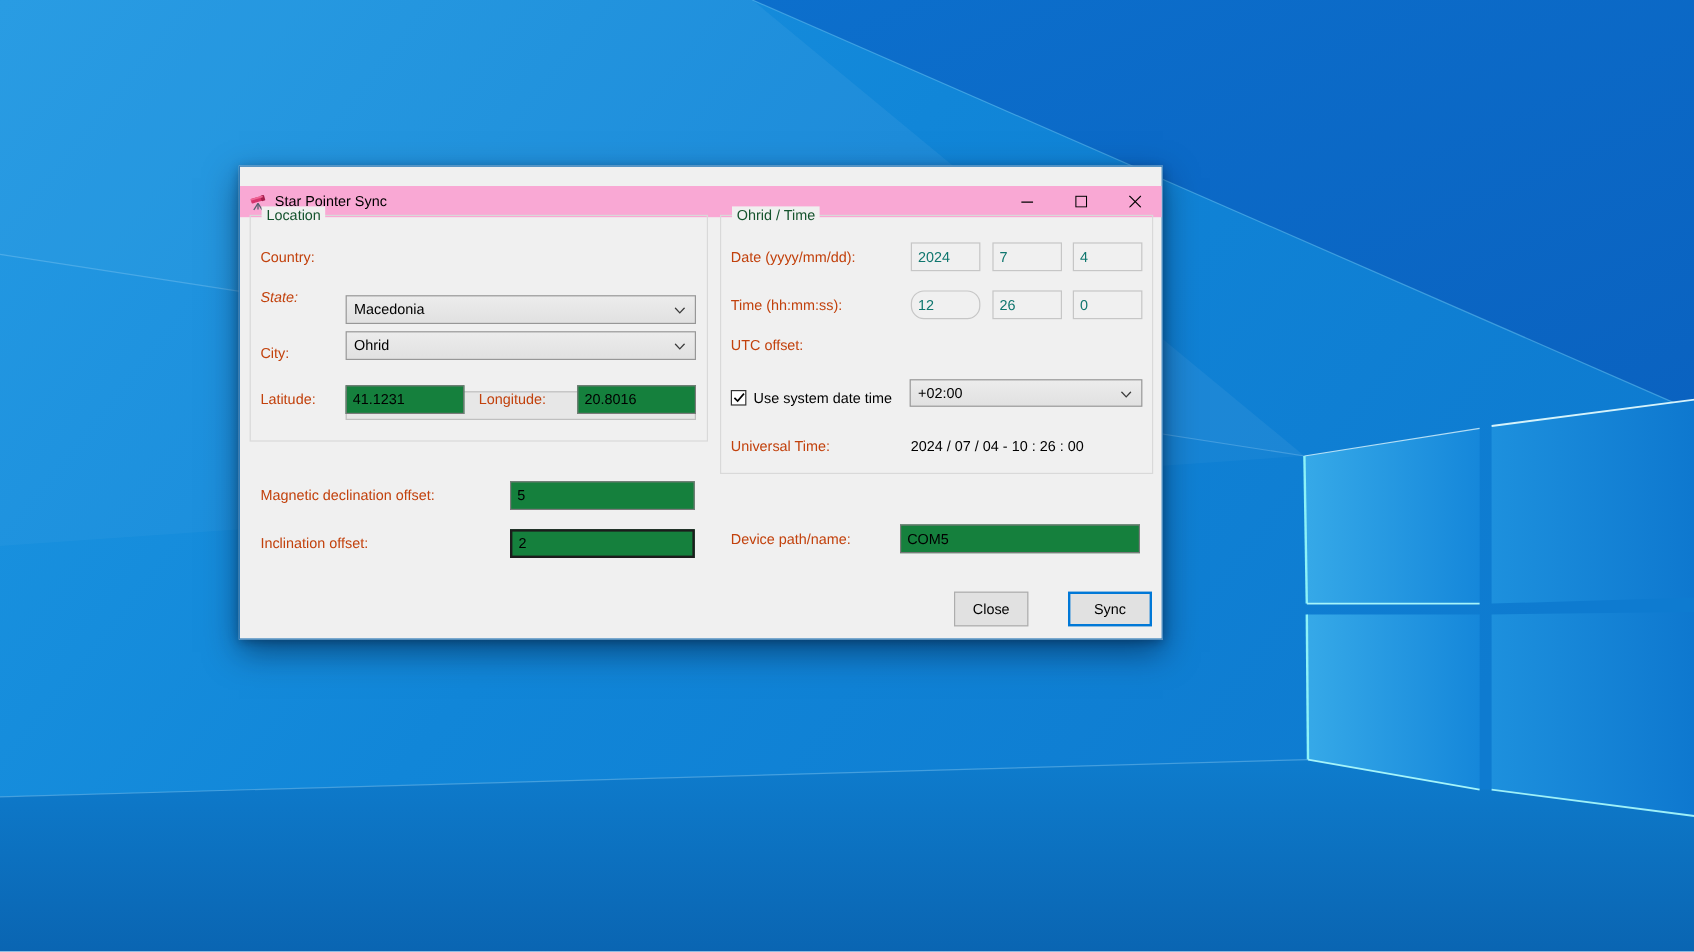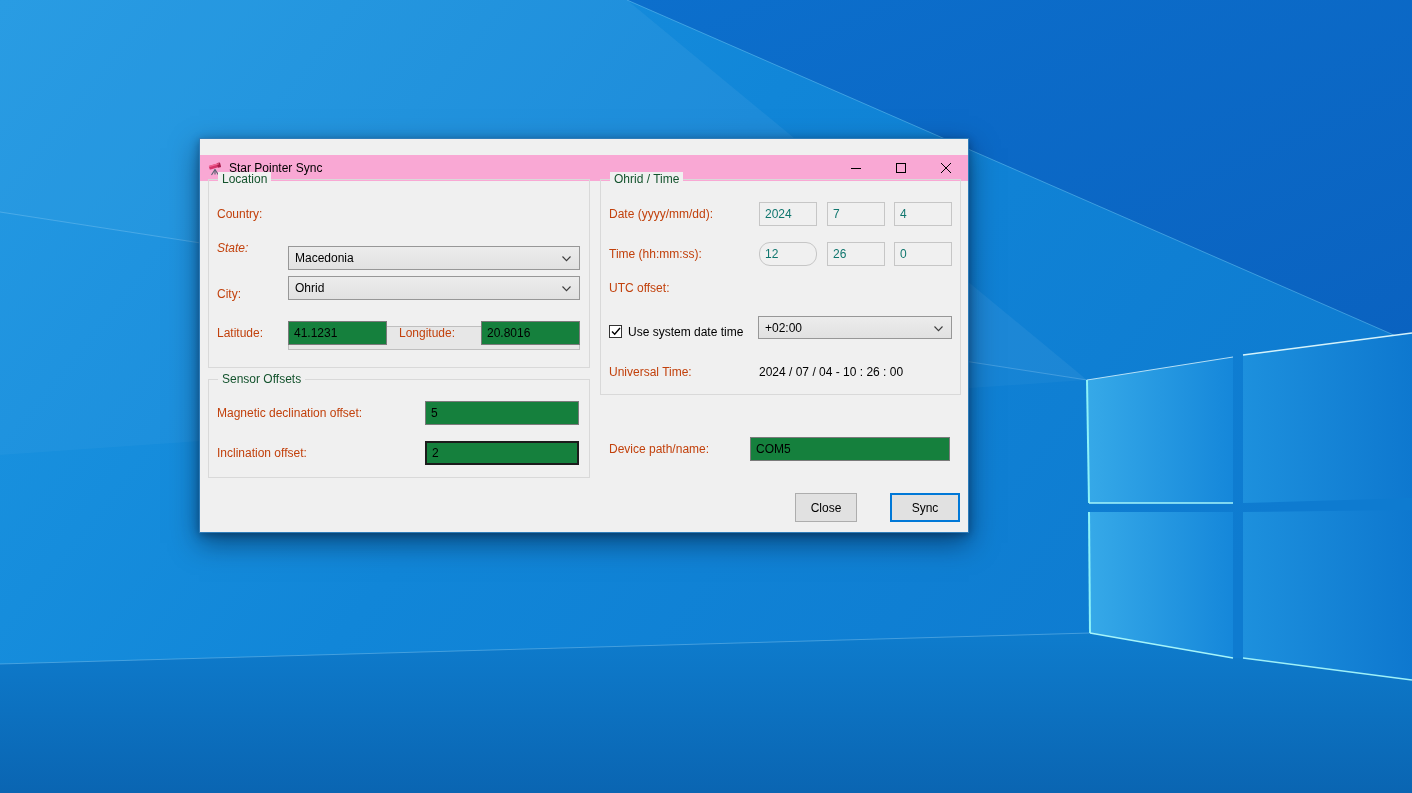--- a/index.html
+++ b/index.html
@@ -181,23 +181,20 @@
           <polyline points="0.5,0.5 4.5,4.7 8.5,0.5" fill="none" stroke="#8a8a8a" stroke-width="1.1"></polyline>
         </svg>
     </div>
 
     <span class="lbl" style="left:17px; top:182px;">Latitude:</span>
     <input class="txt" type="text" style="left: 88px; top: 182px; width: 99px;" value="41.1231">
 
     <span class="lbl" style="left:199px; top:182px;">Longitude:</span>
     <input class="txt" type="text" style="left: 281px; top: 182px; width: 99px;" value="20.8016">
 
-    <div class="group" style="left:8px; top:240px; width:382px; height:99px;">
-      <span class="group-label">Sensor Offsets</span>
-    </div>
 
     <span class="lbl" style="left:17px; top:262px;">Magnetic declination offset:</span>
     <input class="txt" type="text" style="left: 225px; top: 262px; width: 154px;" value="5">
 
     <span class="lbl" style="left:17px; top:302px;">Inclination offset:</span>
     <input class="txt thick" type="text" style="left: 225px; top: 302px; width: 154px;" value="2">
 
     <div class="group" style="left:400px; top:40px; width:361px; height:216px;">
       <span class="group-label">Ohrid / Time</span>
     </div>

